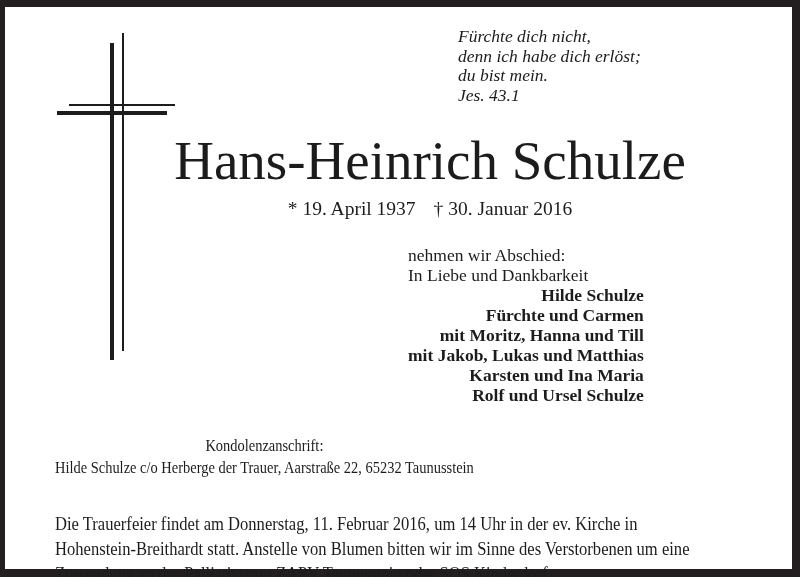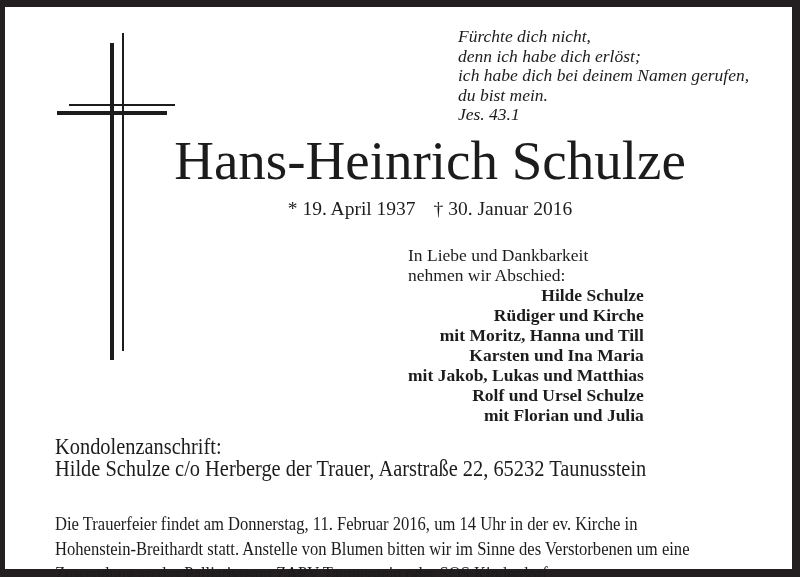--- a/index.html
+++ b/index.html
@@ -35,21 +35,21 @@
   .quote-last { display: flex; justify-content: space-between; flex-direction: column; }
   
   .headline-wrap { position: absolute; left: 100px; top: 133px; width: 660px; text-align: center; }
   .deceased-name { font-size: 55px; line-height: 1; font-weight: normal; white-space: nowrap; }
   .dates { margin-top: 10px; font-size: 19.5px; display: flex; justify-content: center; gap: 18px; }
   
   .farewell { position: absolute; left: 408px; top: 245px; font-size: 17.5px; line-height: 20px; }
   .mourner { font-weight: bold; text-align: right; }
   
   .condensed { transform: scaleX(0.85); transform-origin: 0 50%; white-space: nowrap; }
-  .condolence { position: absolute; left: 55px; top: 435px; font-size: 24px; line-height: 22px; }
+  .condolence { position: absolute; left: 55px; top: 435px; font-size: 17px; line-height: 22px; text-align: center; }
   .funeral    { position: absolute; left: 55px; top: 481px; font-size: 19.5px; line-height: 25px; margin-top: 30px; }
 </style>
 </head>
 <body>
 
 <div class="page">
 
   <div class="frame frame-top"></div>
   <div class="frame frame-bottom"></div>
   <div class="frame frame-left"></div>
@@ -58,45 +58,43 @@
   <div>
     <div class="cross-line cv-thick"></div>
     <div class="cross-line cv-thin"></div>
     <div class="cross-line ch-thin"></div>
     <div class="cross-line ch-thick"></div>
   </div>
 
   <div class="quote">
     <div>Fürchte dich nicht,</div>
     <div>denn ich habe dich erlöst;</div>
-    <div>ich habe dich bei deinem Namen gerufen,</div>
     <div class="quote-last">
       <span>du bist mein.</span>
       <span>Jes. 43.1</span>
     </div>
   </div>
 
   <div class="headline-wrap">
     <h1 class="deceased-name">Hans-Heinrich Schulze</h1>
     <div class="dates">
       <span>* 19. April 1937</span>
       <span>† 30. Januar 2016</span>
     </div>
   </div>
 
   <div class="farewell">
+    <div>nehmen wir Abschied:</div>
     <div>In Liebe und Dankbarkeit</div>
-    <div>nehmen wir Abschied:</div>
     <div class="mourner">Hilde Schulze</div>
-    <div class="mourner">Rüdiger und Kirche</div>
+    <div class="mourner">Fürchte und Carmen</div>
     <div class="mourner">mit Moritz, Hanna und Till</div>
+    <div class="mourner">mit Jakob, Lukas und Matthias</div>
     <div class="mourner">Karsten und Ina Maria</div>
-    <div class="mourner">mit Jakob, Lukas und Matthias</div>
     <div class="mourner">Rolf und Ursel Schulze</div>
-    <div class="mourner">mit Florian und Julia</div>
   </div>
 
   <div class="condolence">
     <div class="condensed">Kondolenzanschrift:</div>
     <div class="condensed">Hilde Schulze c/o Herberge der Trauer, Aarstraße 22, 65232 Taunusstein</div>
   </div>
 
   <div class="funeral">
     <div class="condensed">Die Trauerfeier findet am Donnerstag, 11. Februar 2016, um 14 Uhr in der ev. Kirche in</div>
     <div class="condensed">Hohenstein-Breithardt statt. Anstelle von Blumen bitten wir im Sinne des Verstorbenen um eine</div>

